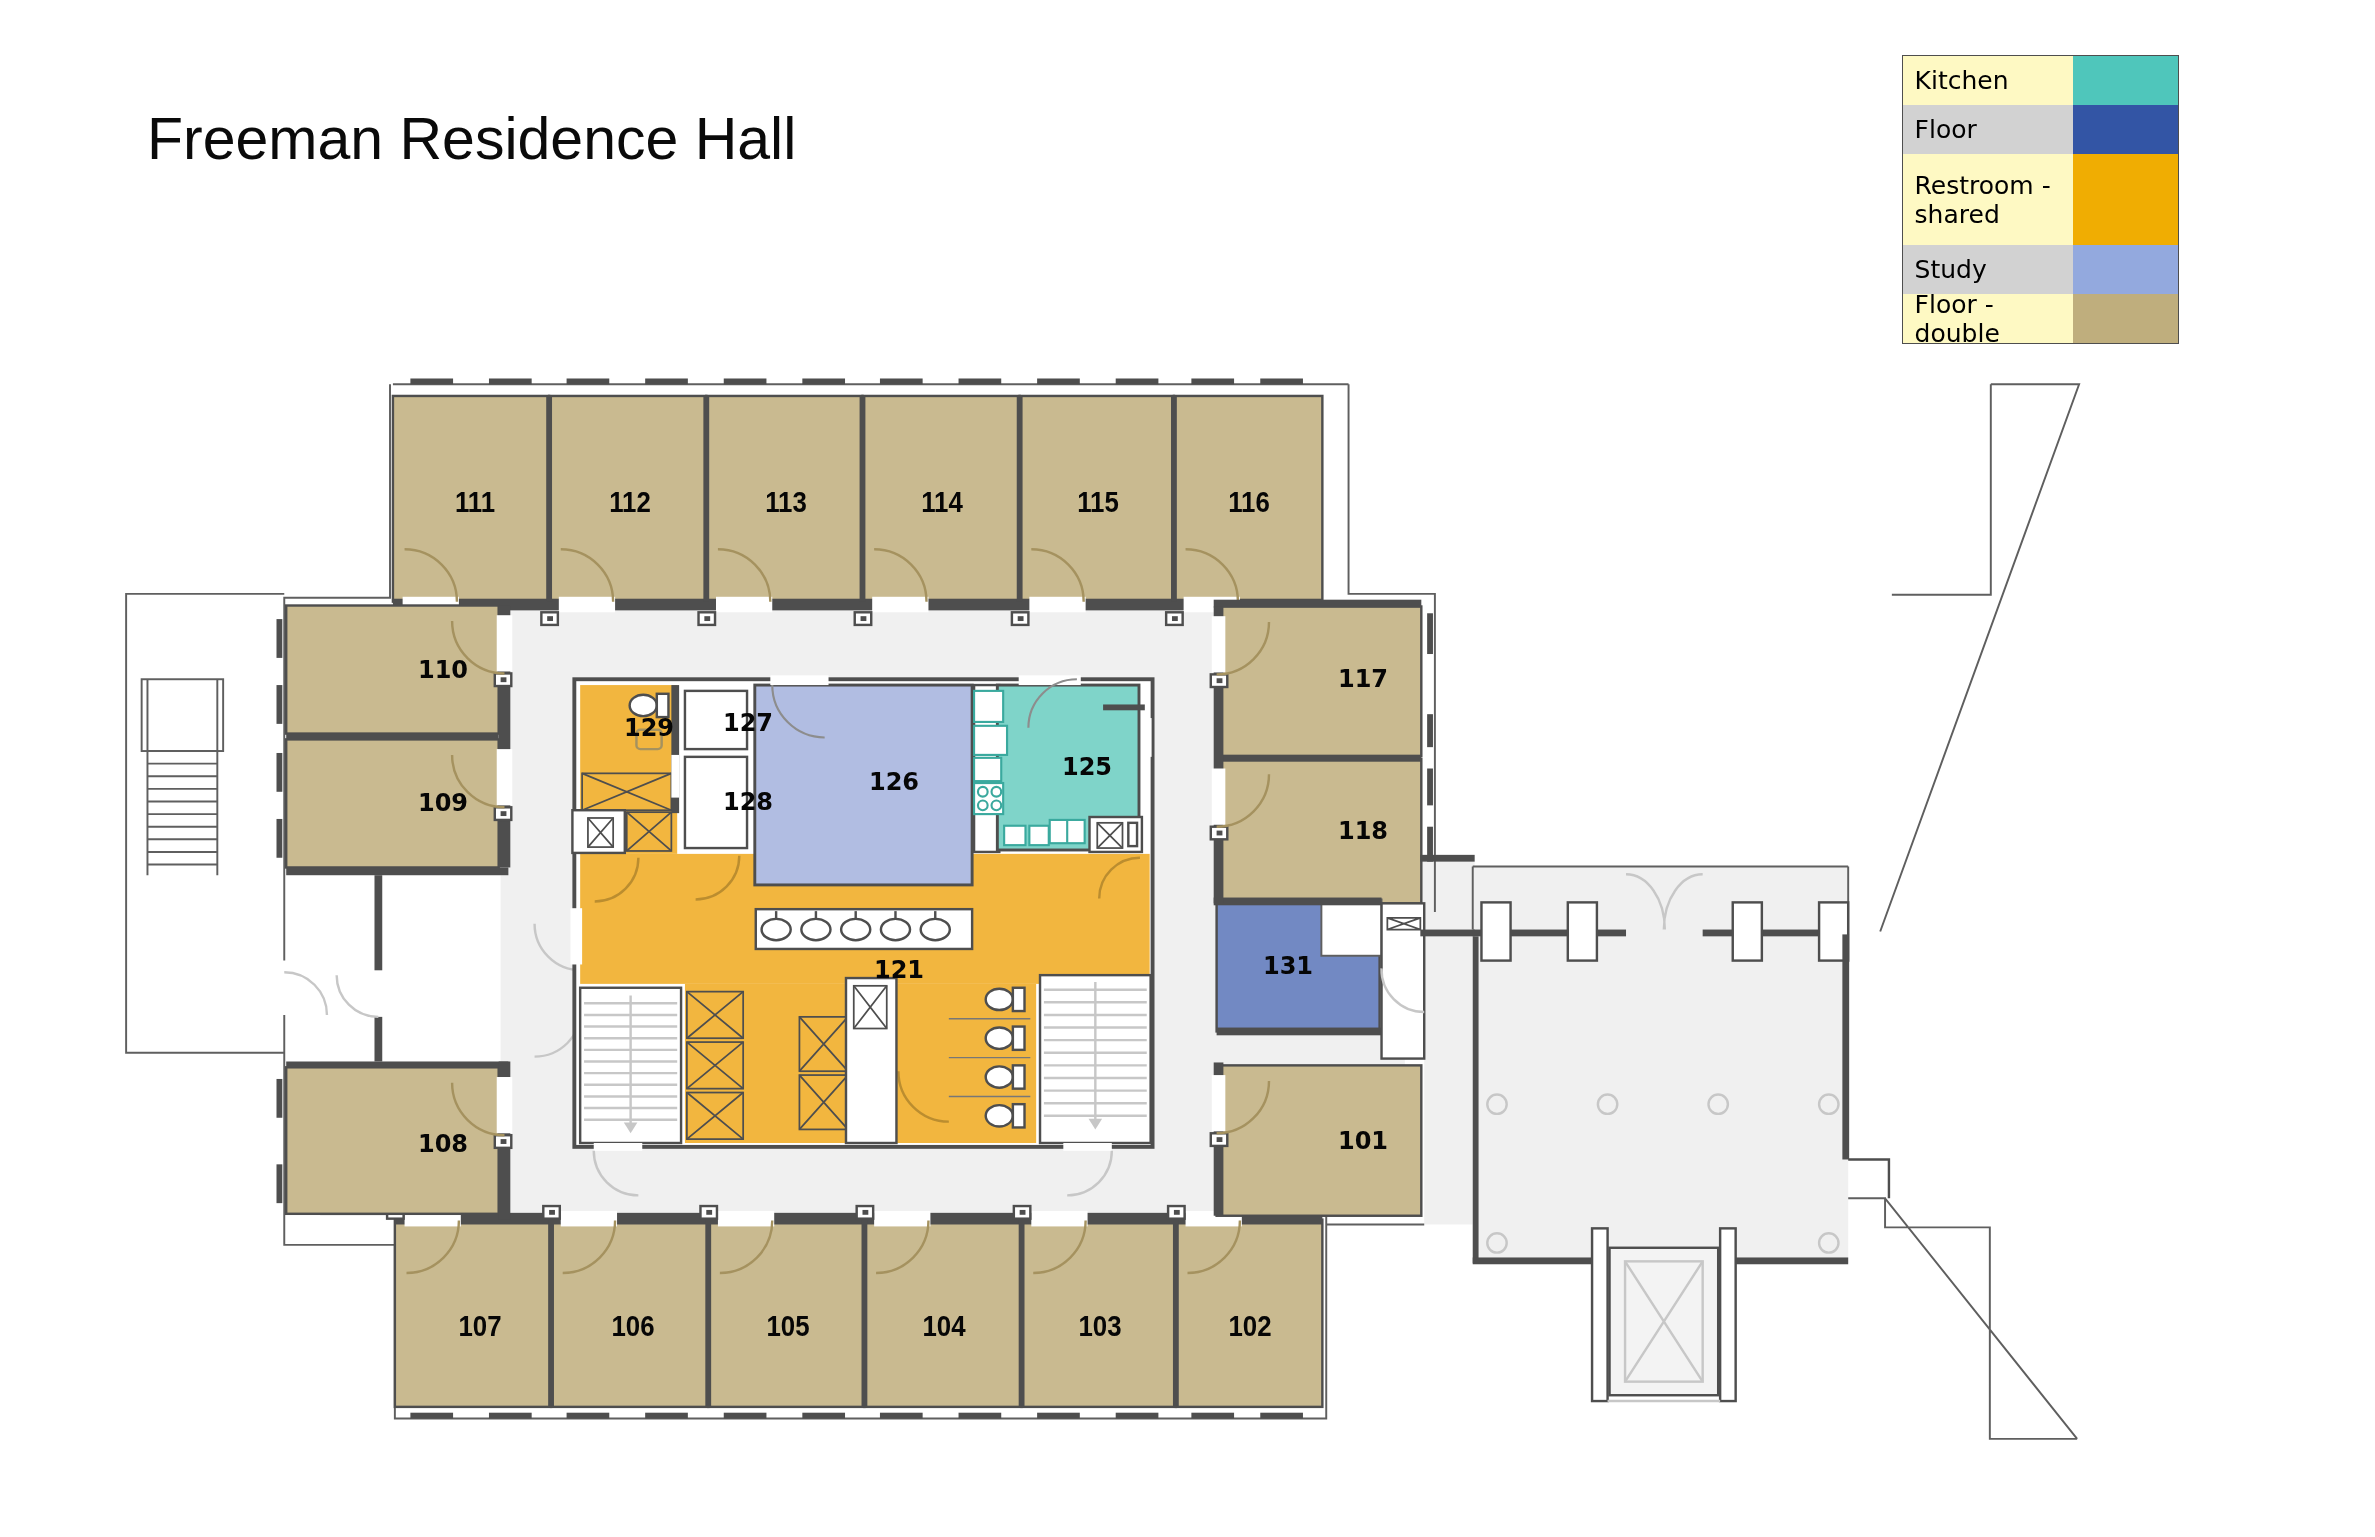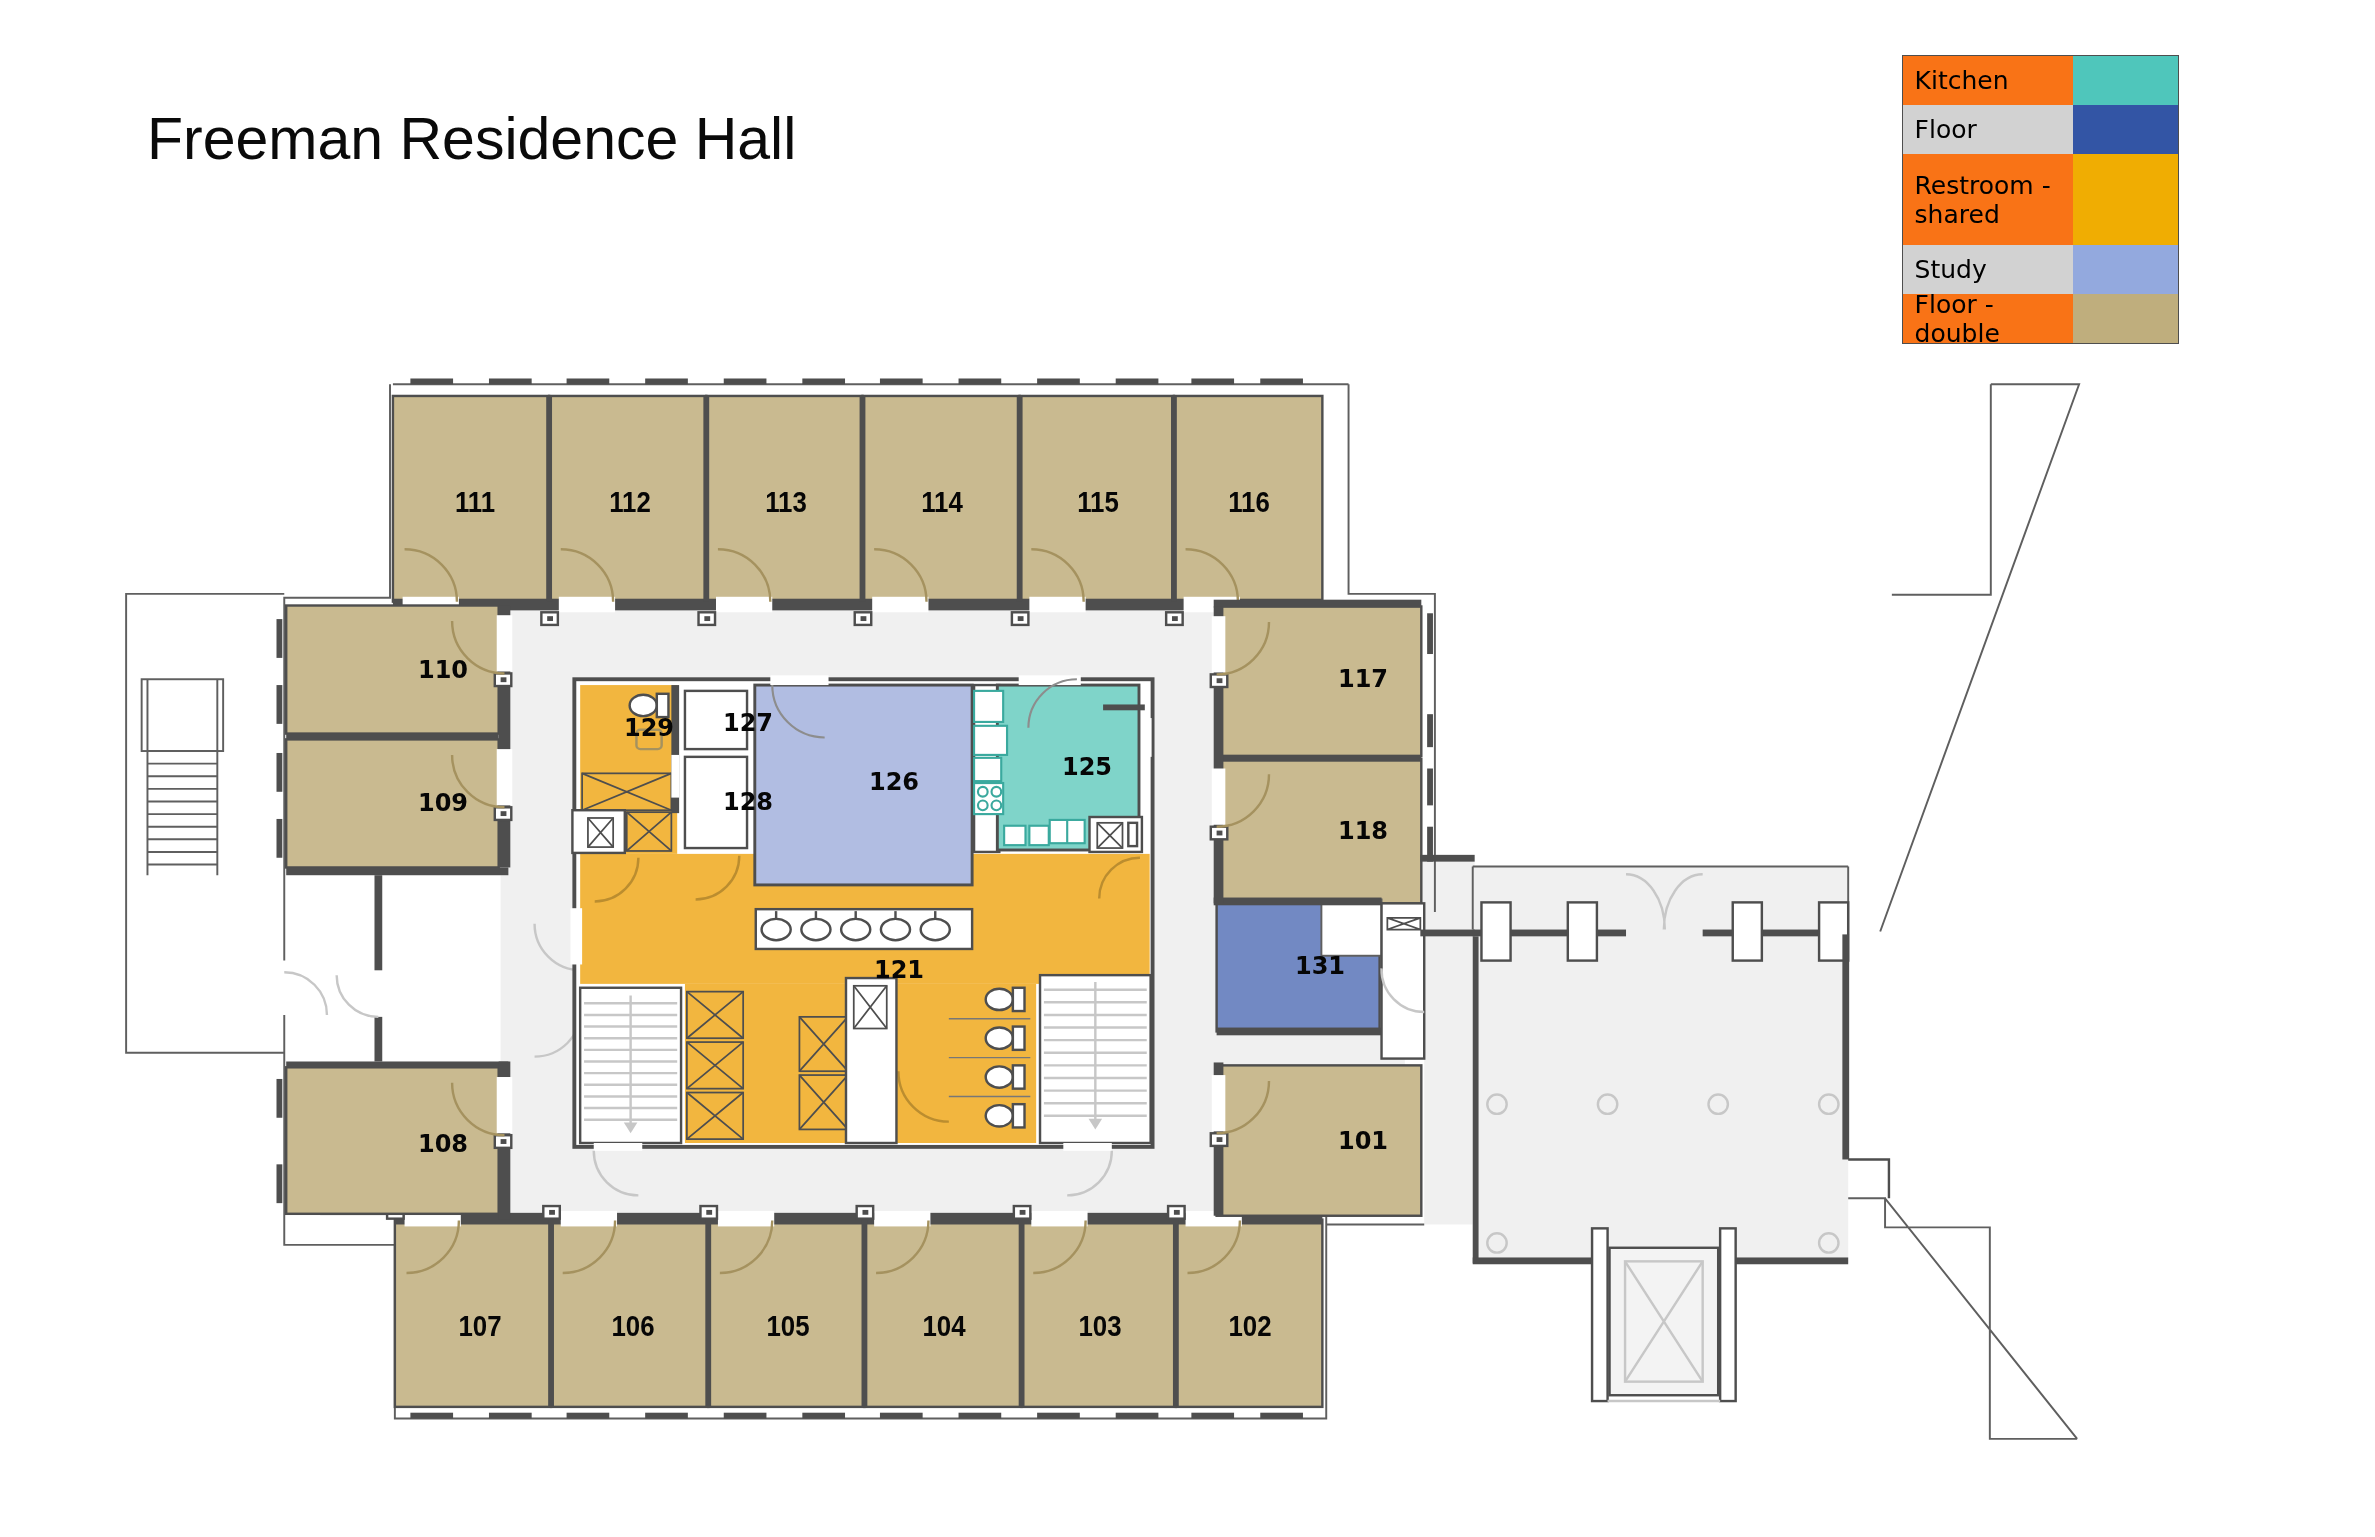--- a/index.html
+++ b/index.html
@@ -11,21 +11,21 @@
   .rl{position:absolute;transform:translate(-50%,-50%);font-weight:bold;color:#060606;
       font-size:24px;white-space:nowrap;margin-left:32px;}
   .rlc{position:absolute;transform:translate(-50%,-50%) scaleX(0.86);font-weight:bold;color:#060606;
       font-size:30px;white-space:nowrap;font-family:"Liberation Sans",sans-serif;}
   #legend{position:absolute;left:1902px;top:55px;width:275px;border:1.9px solid #4e4e4e;background:#fff;}
   .lrow{display:flex;align-items:stretch;}
   .lrow .lab{width:170px;display:flex;align-items:center;padding-left:11.6px;box-sizing:border-box;
              font-size:25px;line-height:29px;color:#000;}
   .lrow .sw{width:105px;}
   .h50{height:49px}.h79{height:91px}.h51{height:49px}
-  .bgw{background:#f97316}.bgg{background:#d2d2d2}
+  .bgw{background:#fef9c3}.bgg{background:#d2d2d2}
 </style>
 </head>
 <body>
 
 <div id="canvas">
 
   <div class="title">
     <div>Freeman Residence Hall</div>
   </div>
 
@@ -358,21 +358,21 @@
   <div class="rlc" style="left:630px;top:502px">112</div>
   <div class="rlc" style="left:786px;top:502px">113</div>
   <div class="rlc" style="left:942px;top:502px">114</div>
   <div class="rlc" style="left:1098px;top:502px">115</div>
   <div class="rlc" style="left:1249px;top:502px">116</div>
   <div class="rl" style="left:411px;top:670px">110</div>
   <div class="rl" style="left:411px;top:803px">109</div>
   <div class="rl" style="left:411px;top:1144px">108</div>
   <div class="rl" style="left:1331px;top:679px">117</div>
   <div class="rl" style="left:1331px;top:831px">118</div>
-  <div class="rl" style="left:1288px;top:966px">131</div>
+  <div class="rl" style="left:1256px;top:966px">131</div>
   <div class="rl" style="left:1331px;top:1141px">101</div>
   <div class="rlc" style="left:480px;top:1326px">107</div>
   <div class="rlc" style="left:633px;top:1326px">106</div>
   <div class="rlc" style="left:788px;top:1326px">105</div>
   <div class="rlc" style="left:944px;top:1326px">104</div>
   <div class="rlc" style="left:1100px;top:1326px">103</div>
   <div class="rlc" style="left:1250px;top:1326px">102</div>
   <div class="rl" style="left:617px;top:728px">129</div>
   <div class="rl" style="left:716px;top:723px">127</div>
   <div class="rl" style="left:716px;top:802px">128</div>

